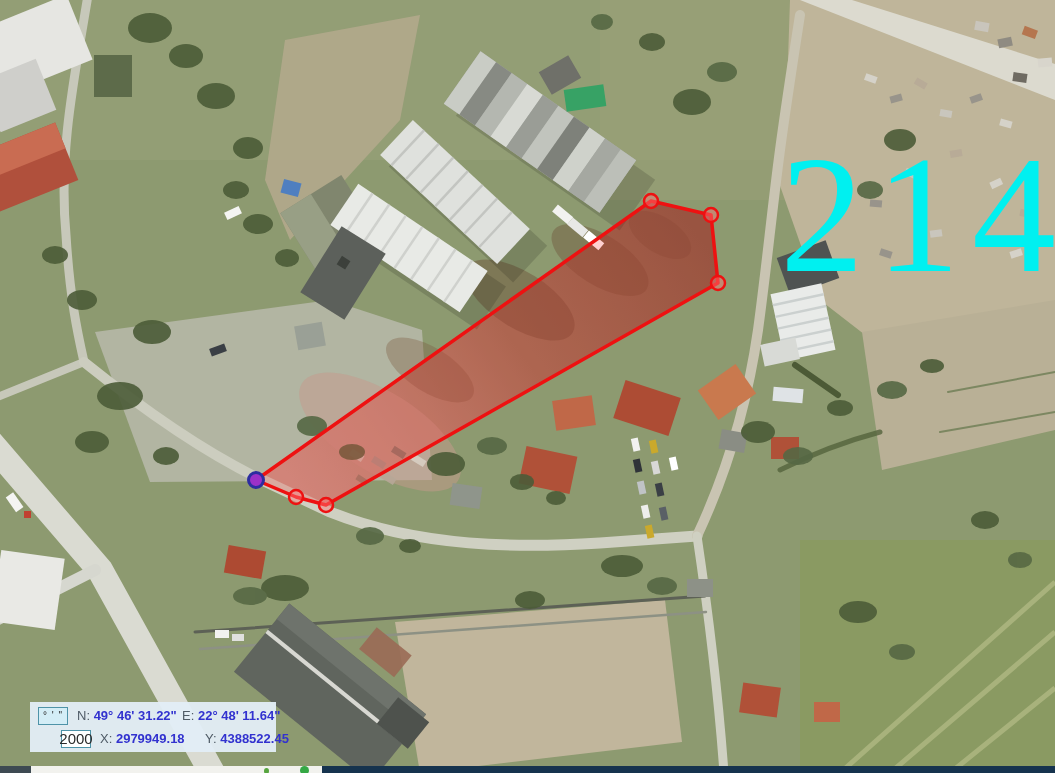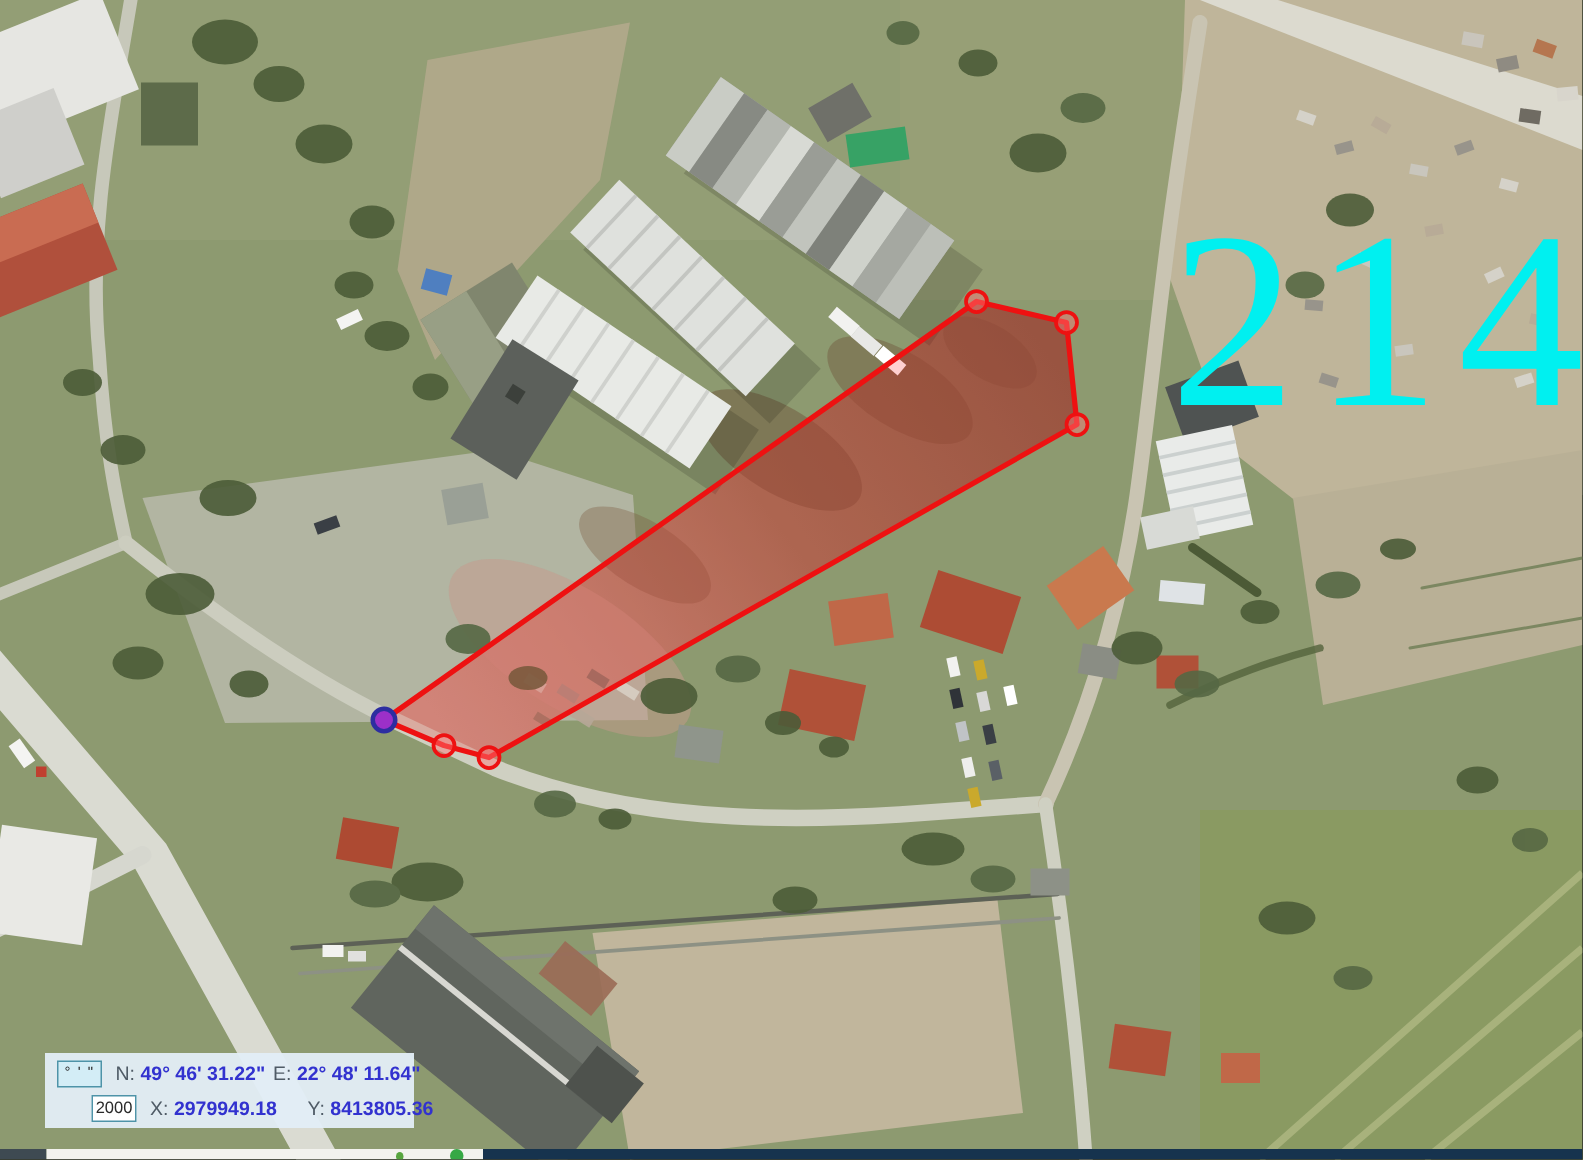--- a/index.html
+++ b/index.html
@@ -19,21 +19,21 @@
     position:absolute;left:30px;top:702px;width:246px;height:50px;
     background:rgba(226,237,246,0.96);
     display:flex;flex-direction:column;justify-content:center;gap:2px;
     font-size:13px;
   }
   .sp-row{display:flex;align-items:center;height:21px;}
   .sp-box{width:28px;height:16px;margin-left:8px;flex:0 0 auto;
     display:flex;align-items:center;justify-content:center;
     border:1px solid #4e93a8;font-size:10px;color:#2a2a2a;cursor:pointer;}
   #dms-box{background:#d3edf6;letter-spacing:1px;}
-  #scale-box{background:#ffffff;font-size:11px;margin-left:31px;}
+  #scale-box{background:#ffffff;font-size:15px;margin-left:31px;}
   .sp-pair{margin-left:9px;white-space:nowrap;}
   .sp-pair.first{width:96px;flex:0 0 auto;}
   .sp-label{color:#4f5b66;}
   .sp-value{color:#3232cf;font-weight:bold;}
   
   #taskbar{position:absolute;left:0;bottom:0;width:1055px;height:7px;}
   .tb-seg{position:absolute;top:0;height:7px;}
   #tb-start{left:0;width:31px;background:#3e4a52;}
   #tb-app{left:31px;width:291px;background:#f2f2ee;}
   #tb-main{left:322px;width:733px;background:#16334e;}
@@ -328,21 +328,21 @@
       </div>
     </div>
     <div class="sp-row">
       <div class="sp-box" id="scale-box">2000</div>
       <div class="sp-pair first">
         <span class="sp-label">X:</span>
         <span class="sp-value">2979949.18</span>
       </div>
       <div class="sp-pair">
         <span class="sp-label">Y:</span>
-        <span class="sp-value">8413805.36</span>
+        <span class="sp-value">4388522.45</span>
       </div>
     </div>
   </div>
 
   <div id="taskbar">
     <div class="tb-seg" id="tb-start"></div>
     <div class="tb-seg" id="tb-app">
       <div class="tb-dot" id="tb-dot-small"></div>
       <div class="tb-dot" id="tb-dot-big"></div>
     </div>

